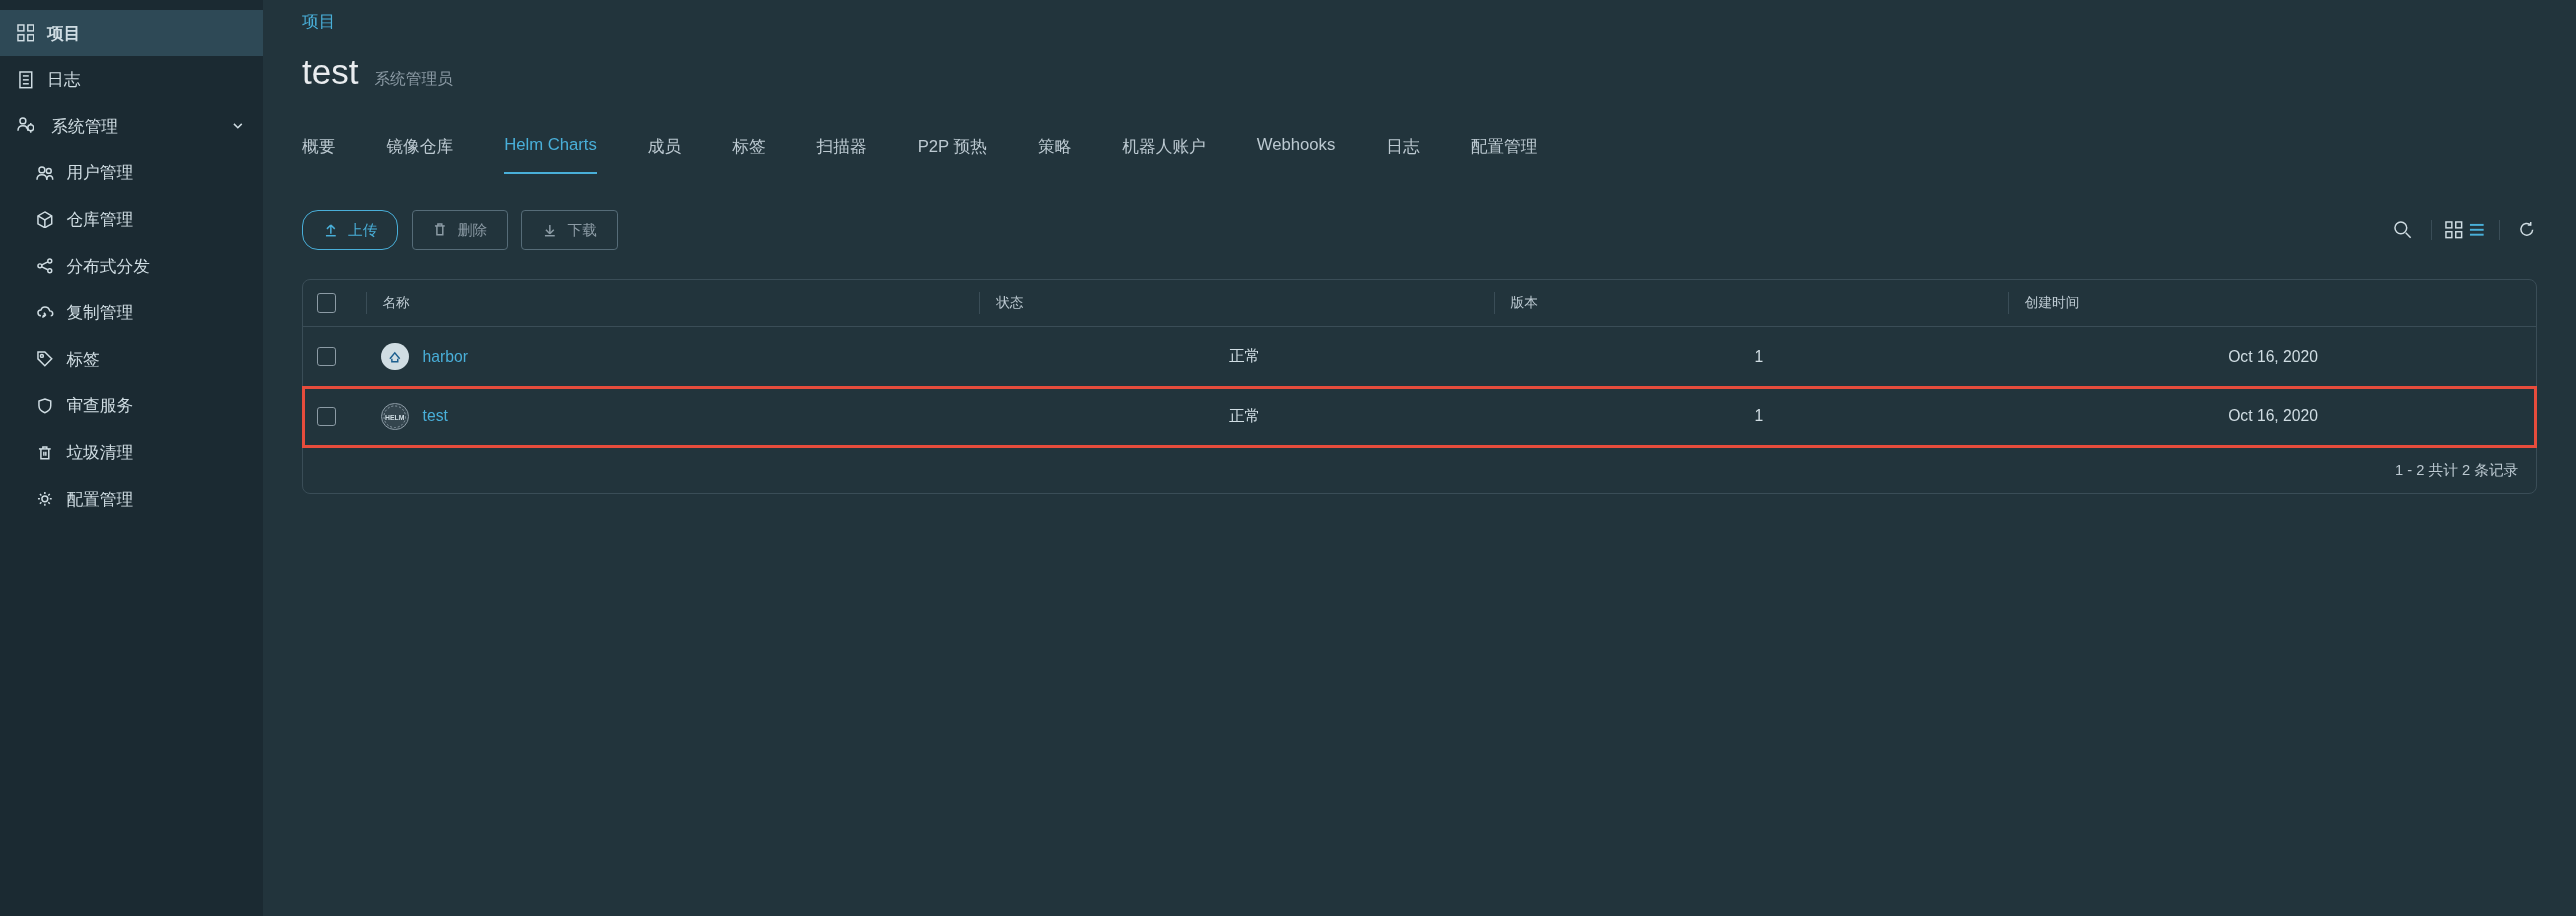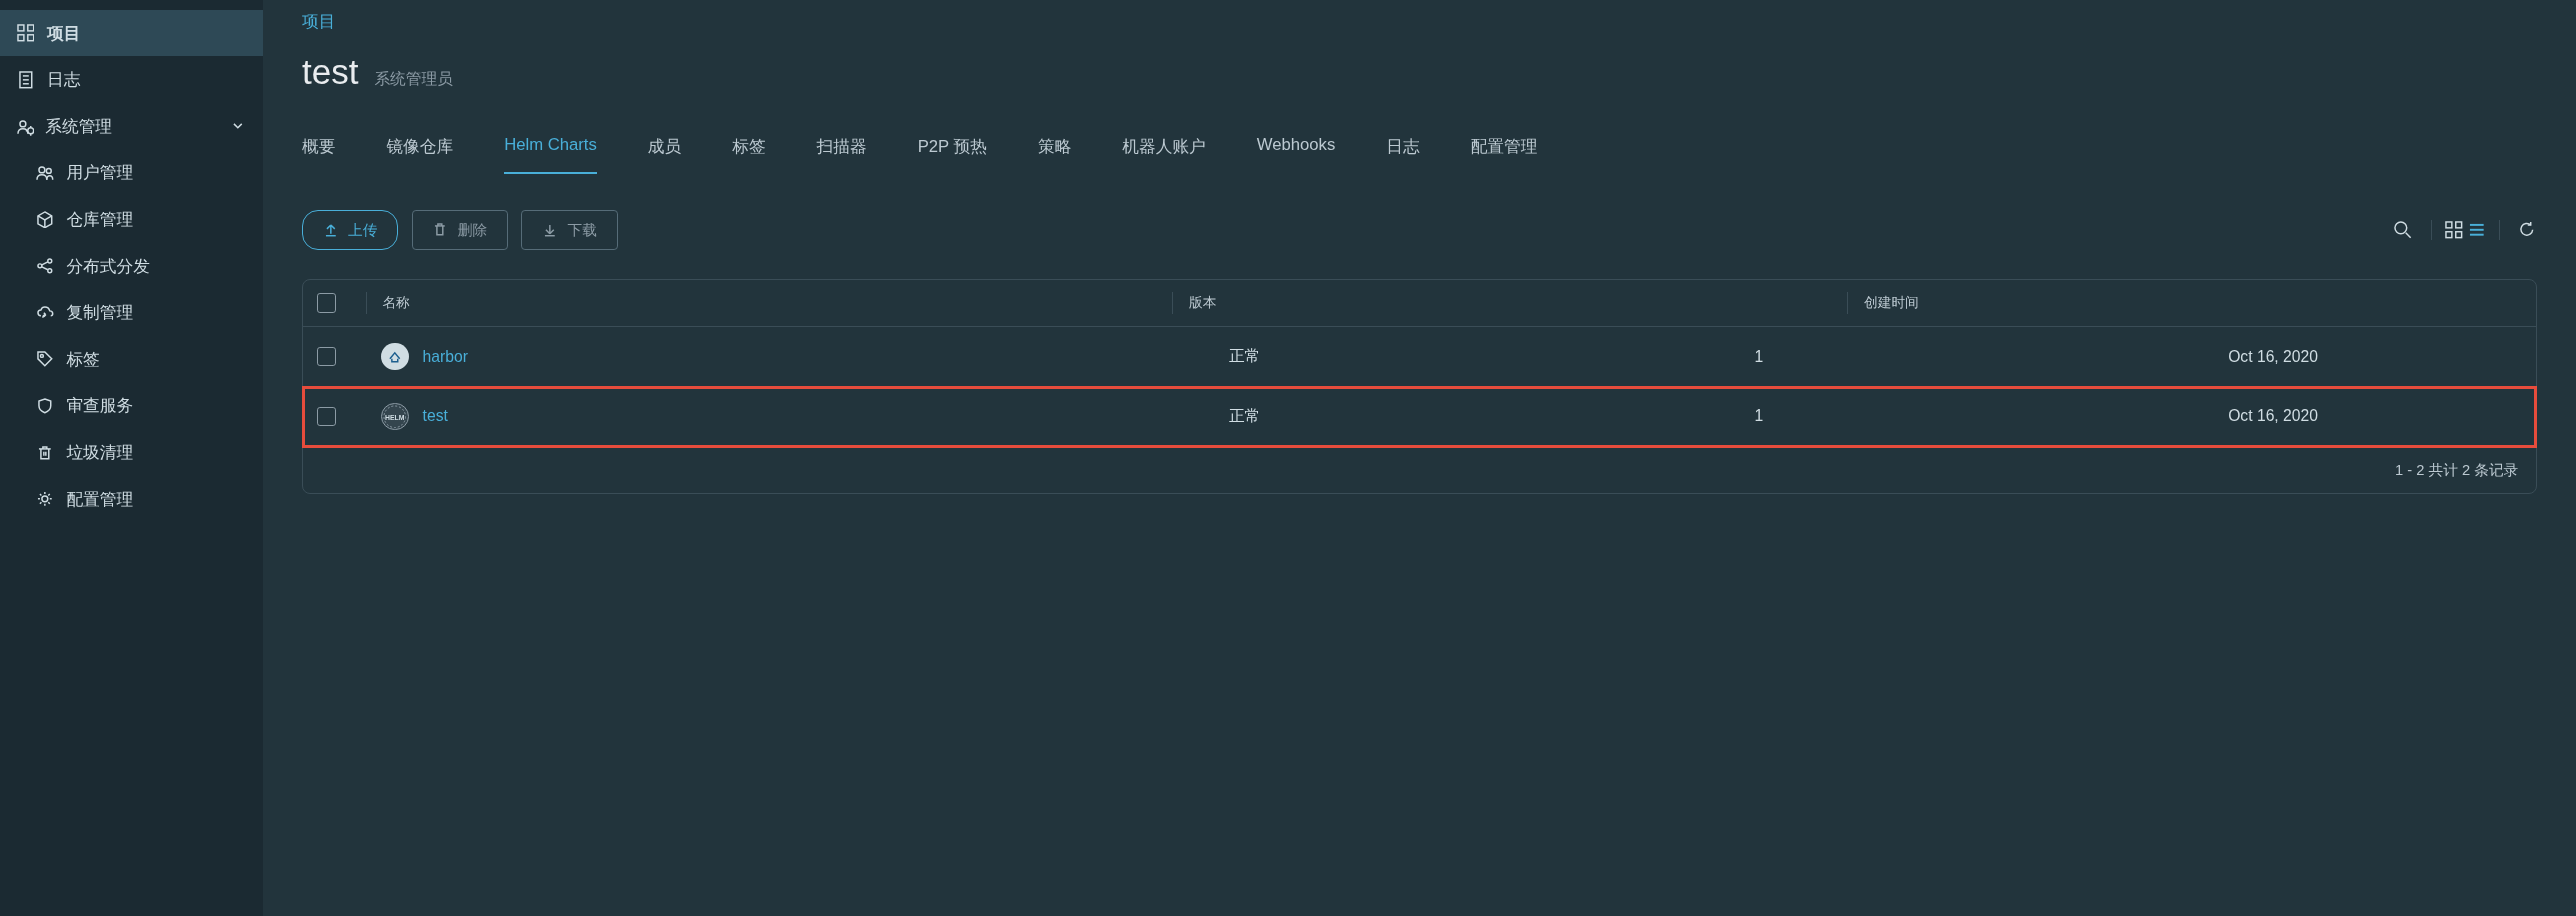--- a/index.html
+++ b/index.html
@@ -36,22 +36,22 @@
       height: 19.6px;
       display: flex;
       align-items: center;
       justify-content: center;
     }
     .sidebar-item.expandable {
       justify-content: space-between;
     }
     .sidebar-item.expandable .left {
       display: flex;
-      align-items: flex-end;
-      gap: 10px;
+      align-items: flex-start;
+      gap: 16px;
     }
     .sidebar-subitem {
       display: flex;
       align-items: center;
       padding: 11.8px 15.7px 11.8px 35px;
       cursor: pointer;
       color: #d0dde3;
       font-size: 16.7px;
       gap: 11.8px;
     }
@@ -453,20 +453,21 @@
       </span>
     </div>
   </div>
 
   <div class="table">
     <div class="table-header">
       <div class="col-check">
           <div class="checkbox"></div>
         </div>
       <div class="col-name">名称</div>
+      <div class="col-status" style="text-align:left">状态</div>
       <div class="col-version" style="text-align:left">版本</div>
       <div class="col-created" style="text-align:left">创建时间</div>
     </div>
 
     <div class="table-row">
       <div class="col-check">
           <div class="checkbox"></div>
         </div>
       <div class="col-name">
         <div class="chart-name">

